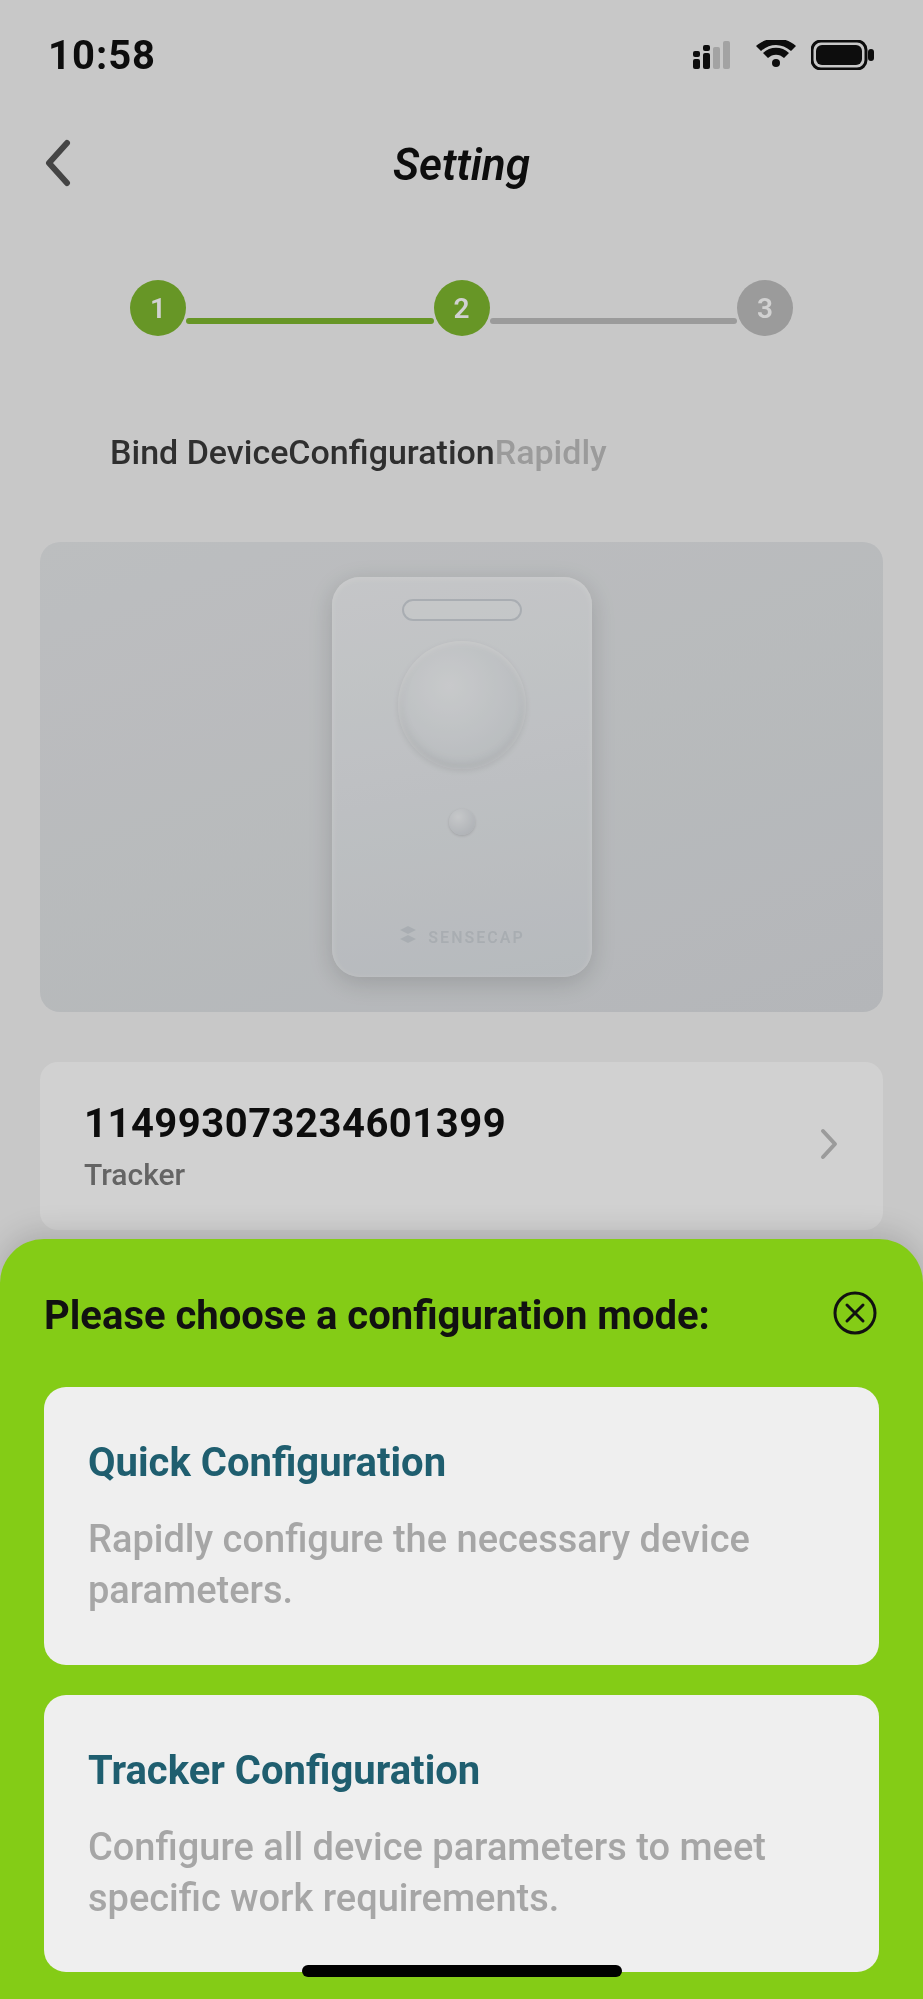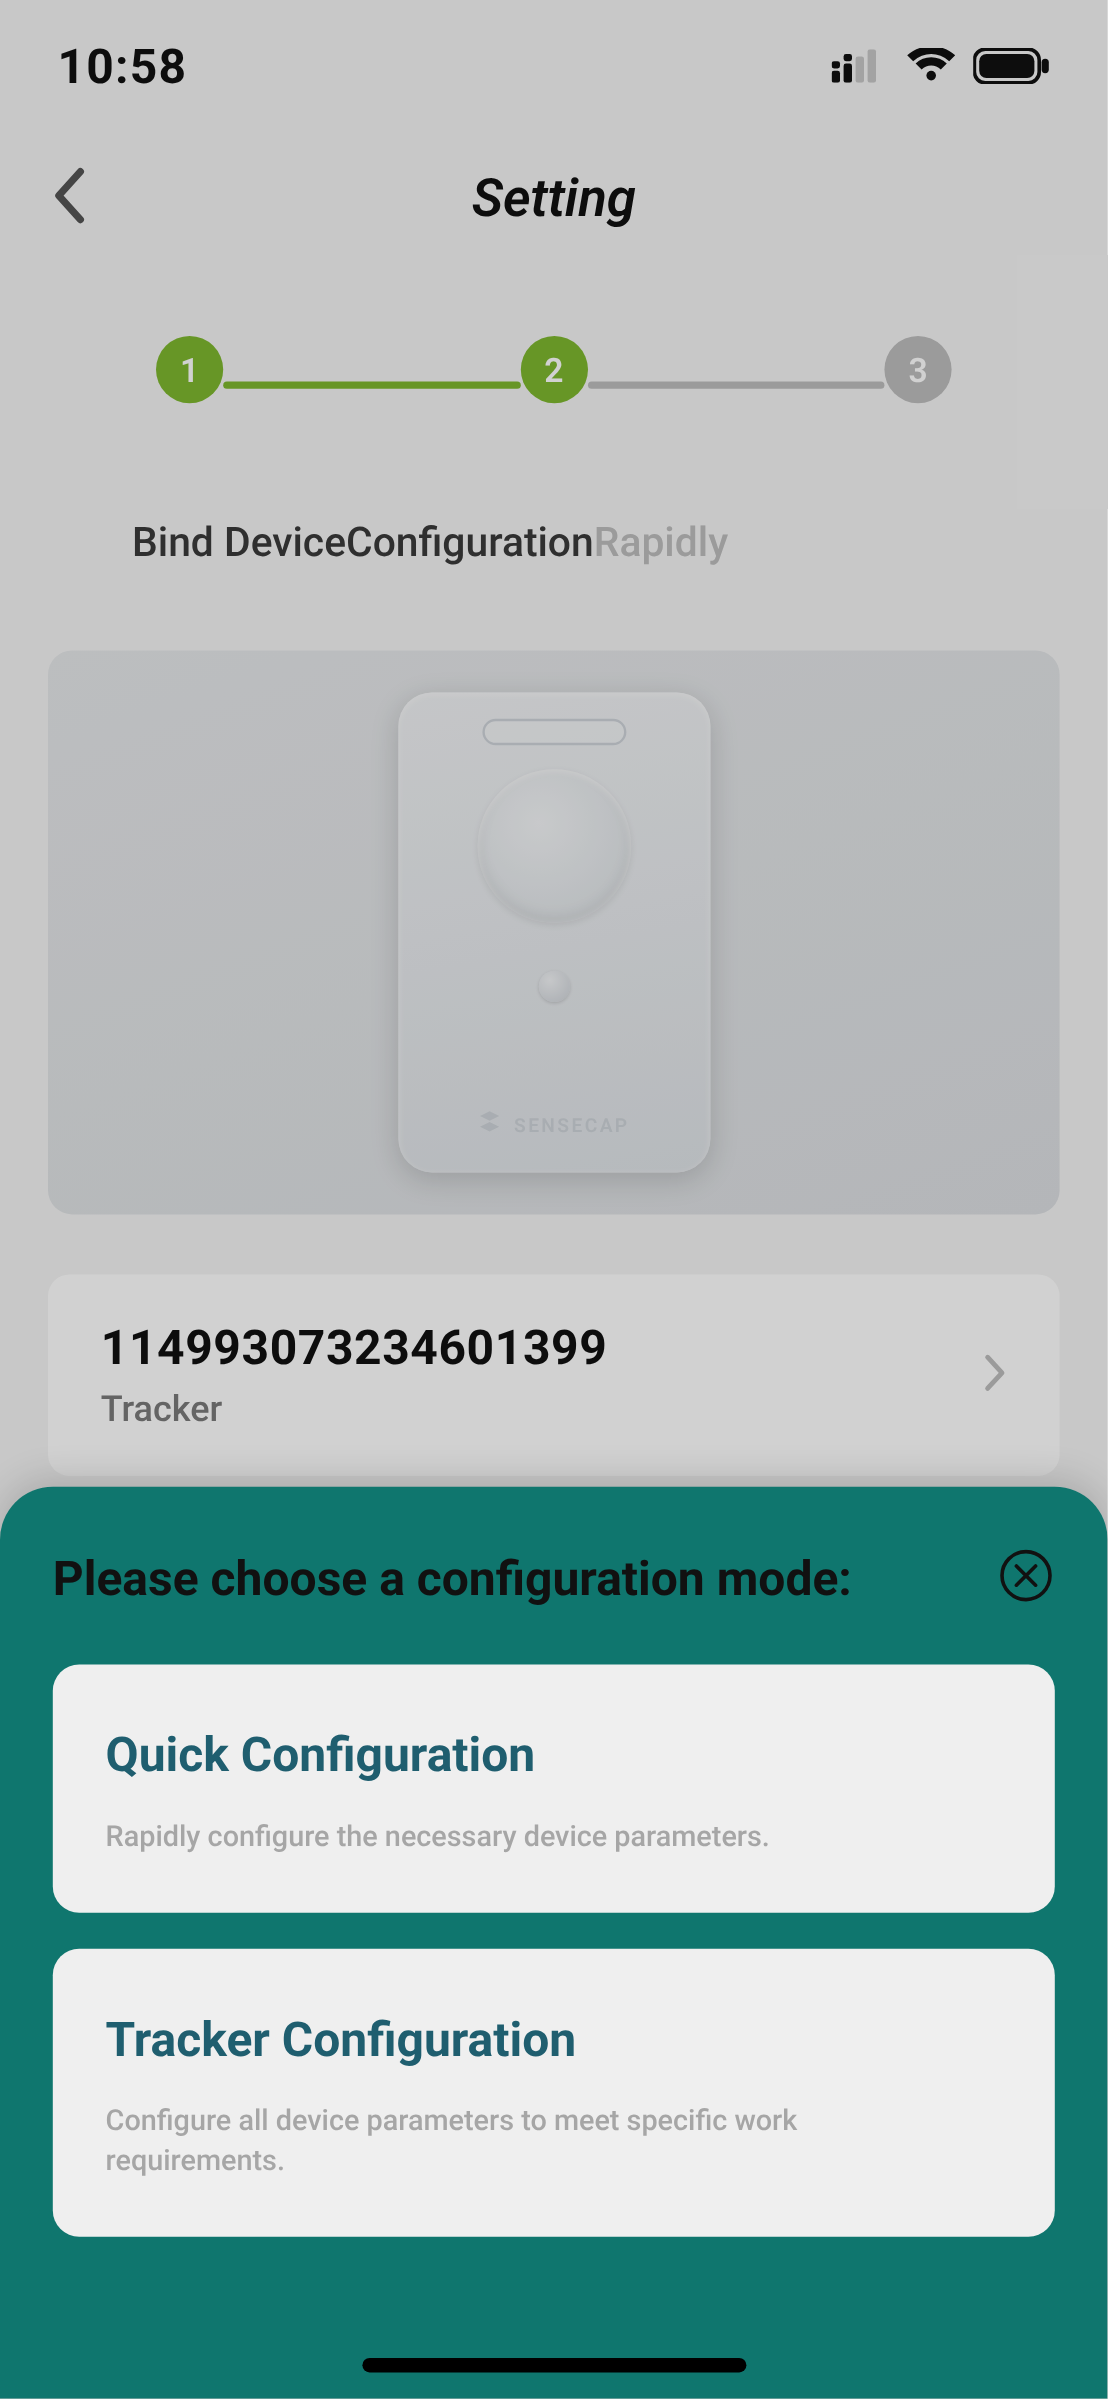--- a/index.html
+++ b/index.html
@@ -43,28 +43,28 @@
   
   .hint-text { margin: 80px 60px 0 60px; font-size: 36px; line-height: 1.35; color: #225e6f; font-weight: 500; }
 
   
   .device-row { margin: 50px 40px 0 40px; background: #fff; border-radius: 18px; padding: 38px 44px; display: flex; align-items: center; justify-content: space-between; }
   .device-row-left { display: flex; flex-direction: column; gap: 10px; }
   .device-sn { font-size: 40px; font-weight: 700; color: #111; letter-spacing: 0.5px; }
   .device-type { font-size: 30px; color: #7a7a7a; font-weight: 500; }
 
   
-  .sheet { position: absolute; left: 0; right: 0; bottom: 0; height: 760px; background: #0f766e; border-top-left-radius: 44px; border-top-right-radius: 44px; z-index: 20; padding: 52px 44px 0 44px; box-shadow: 0 -6px 30px rgba(0,0,0,0.15); }
+  .sheet { position: absolute; left: 0; right: 0; bottom: 0; height: 760px; background: #84cc16; border-top-left-radius: 44px; border-top-right-radius: 44px; z-index: 20; padding: 52px 44px 0 44px; box-shadow: 0 -6px 30px rgba(0,0,0,0.15); }
   .sheet-header { display: flex; align-items: center; justify-content: space-between; }
   .sheet-title { font-size: 40px; font-weight: 700; color: #111; }
   .close-btn { width: 48px; height: 48px; display: flex; align-items: center; justify-content: center; }
   .option-card { margin-top: 48px; background: #efefef; border-radius: 22px; padding: 52px 64px 48px 44px; }
   .option-card + .option-card { margin-top: 30px; }
   .option-title { font-size: 40px; font-weight: 700; color: #1f5e6f; }
-  .option-desc { margin-top: 28px; font-size: 24px; line-height: 1.35; color: #a6a6a6; font-weight: 500; }
+  .option-desc { margin-top: 28px; font-size: 38px; line-height: 1.35; color: #a6a6a6; font-weight: 500; }
 
   .home-indicator { position: absolute; bottom: 22px; left: 50%; transform: translateX(-50%); width: 320px; height: 12px; background: #000; border-radius: 10px; z-index: 30; }
 </style>
 </head>
 <body>
 
 <div class="screen">
 
   <div class="status-bar">
     <div class="status-time">10:58</div>

